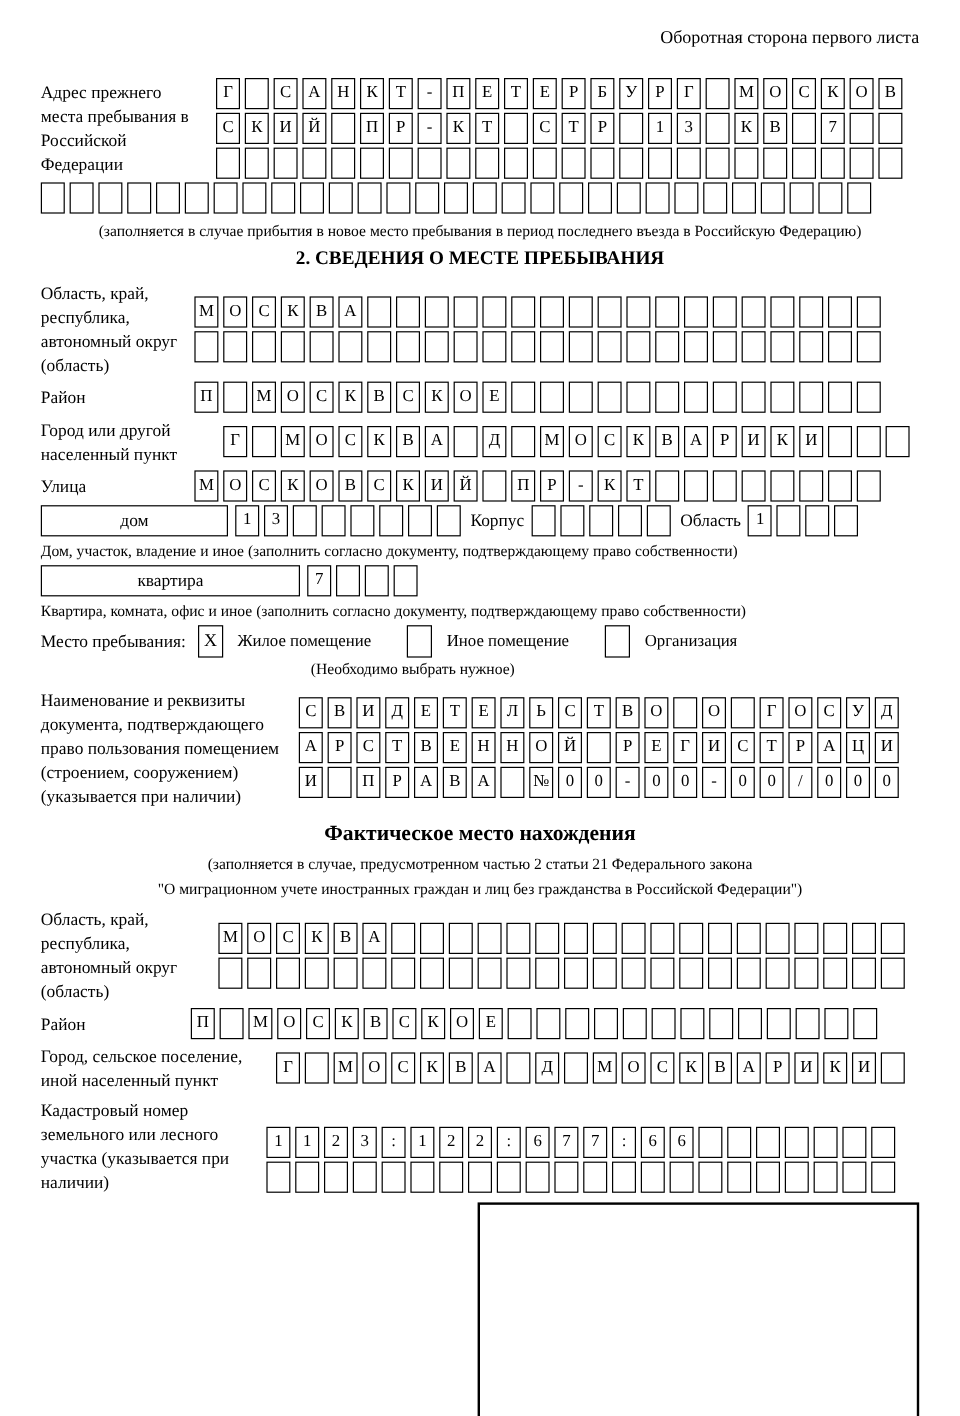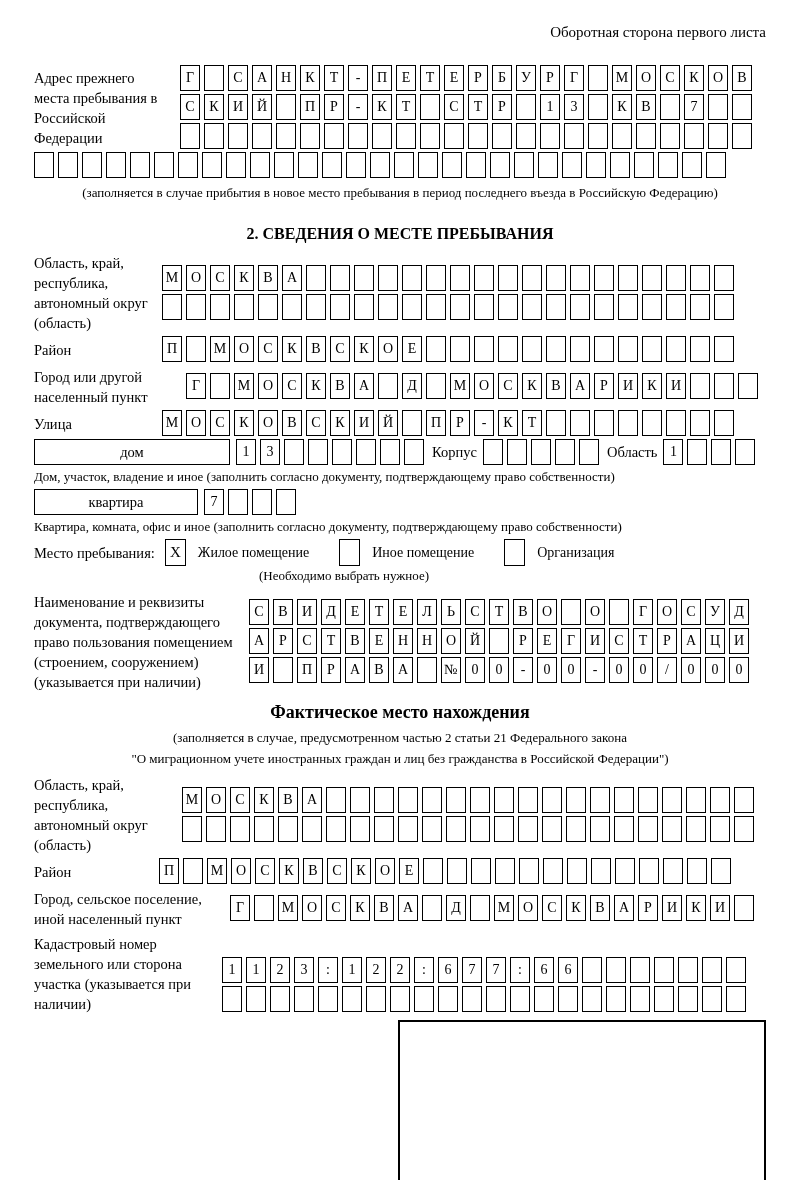--- a/index.html
+++ b/index.html
@@ -14,21 +14,21 @@
   .label{font-size:14.5px;line-height:20px;padding-top:2px;flex:0 0 auto;box-sizing:border-box;padding-right:10px;}
   .boxgroup{display:flex;flex-direction:column;gap:3px;}
   .boxes{display:flex;gap:4px;}
   .cell{
     box-sizing:border-box;flex:0 0 20px;width:20px;height:26px;
     border:1.6px solid #000;display:flex;align-items:center;justify-content:center;
     font-size:14px;line-height:1;background:#fff;
   }
   .caption{font-size:13px;line-height:17px;margin:1px 0 4px 0;}
   .center{text-align:center;}
-  .sec-title{font-size:16px;font-weight:bold;text-align:center;margin:24px 0 8px 0;}
+  .sec-title{font-size:16px;font-weight:bold;text-align:center;margin:6px 0 8px 0;}
   .sub-title{font-size:18px;font-weight:bold;text-align:center;margin:10px 0 6px 0;}
   .bigbox{
     box-sizing:border-box;height:26px;border:1.6px solid #000;
     display:flex;align-items:center;justify-content:center;font-size:14.5px;background:#fff;
   }
   .inline-label{font-size:14.5px;line-height:26px;white-space:nowrap;}
   .gap6{width:6px;flex:0 0 6px;}
   .gap8{width:8px;flex:0 0 8px;}
   .choice-row{display:flex;align-items:center;margin:4px 0 2px 0;}
   .choice-row .inline-label{margin-right:10px;}
@@ -308,21 +308,21 @@
         <div class="cell"></div>
         <div class="cell"></div>
         <div class="cell"></div>
         <div class="cell"></div>
         <div class="cell"></div>
         <div class="cell"></div>
       </div>
   </div>
 
   <div class="row" style="align-items:center">
-    <div class="bigbox" style="width:196px">
+    <div class="bigbox" style="width:156px">
       <span>дом</span>
     </div>
     <div class="gap6"></div>
     <div class="boxes">
         <div class="cell">1</div>
         <div class="cell">3</div>
         <div class="cell"></div>
         <div class="cell"></div>
         <div class="cell"></div>
         <div class="cell"></div>
@@ -345,21 +345,21 @@
     <div class="boxes">
         <div class="cell">1</div>
         <div class="cell"></div>
         <div class="cell"></div>
         <div class="cell"></div>
       </div>
   </div>
   <div class="caption">Дом, участок, владение и иное (заполнить согласно документу, подтверждающему право собственности)</div>
 
   <div class="row" style="align-items:center">
-    <div class="bigbox" style="width:164px">
+    <div class="bigbox" style="width:216px">
       <span>квартира</span>
     </div>
     <div class="gap6"></div>
     <div class="boxes">
         <div class="cell">7</div>
         <div class="cell"></div>
         <div class="cell"></div>
         <div class="cell"></div>
       </div>
   </div>
@@ -565,21 +565,21 @@
         <div class="cell">А</div>
         <div class="cell">Р</div>
         <div class="cell">И</div>
         <div class="cell">К</div>
         <div class="cell">И</div>
         <div class="cell"></div>
       </div>
   </div>
 
   <div class="row">
-    <div class="label" style="flex-basis:188px">Кадастровый номер земельного или сторона участка (указывается при наличии)</div>
+    <div class="label" style="flex-basis:188px">Кадастровый номер земельного или лесного участка (указывается при наличии)</div>
     <div class="boxgroup" style="padding-top:22px">
       <div class="boxes">
           <div class="cell">1</div>
           <div class="cell">1</div>
           <div class="cell">2</div>
           <div class="cell">3</div>
           <div class="cell">:</div>
           <div class="cell">1</div>
           <div class="cell">2</div>
           <div class="cell">2</div>

